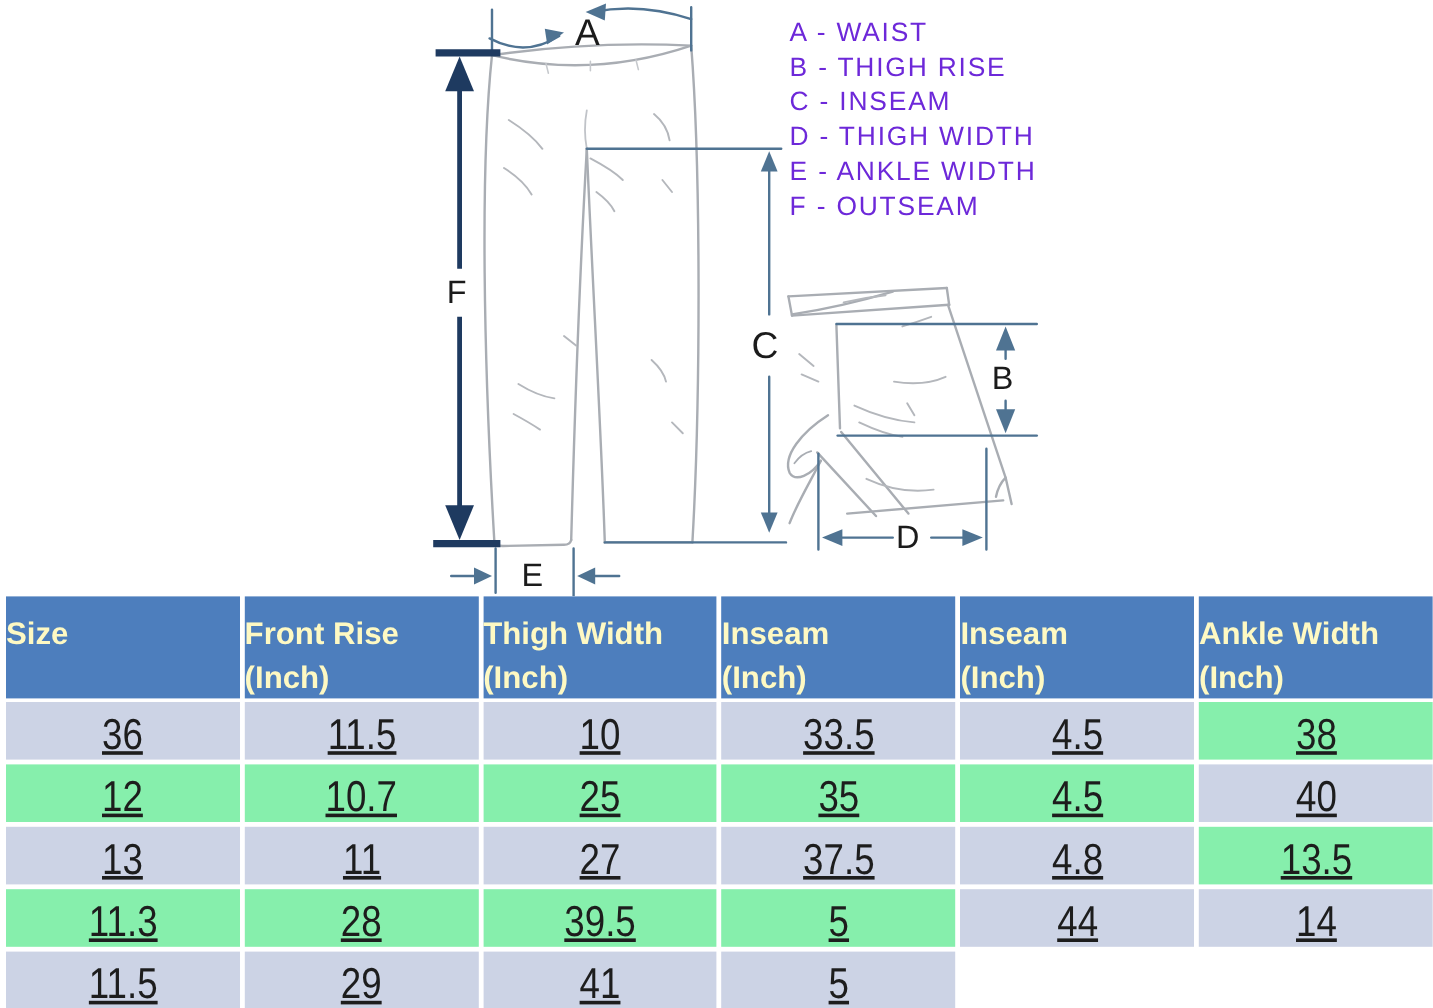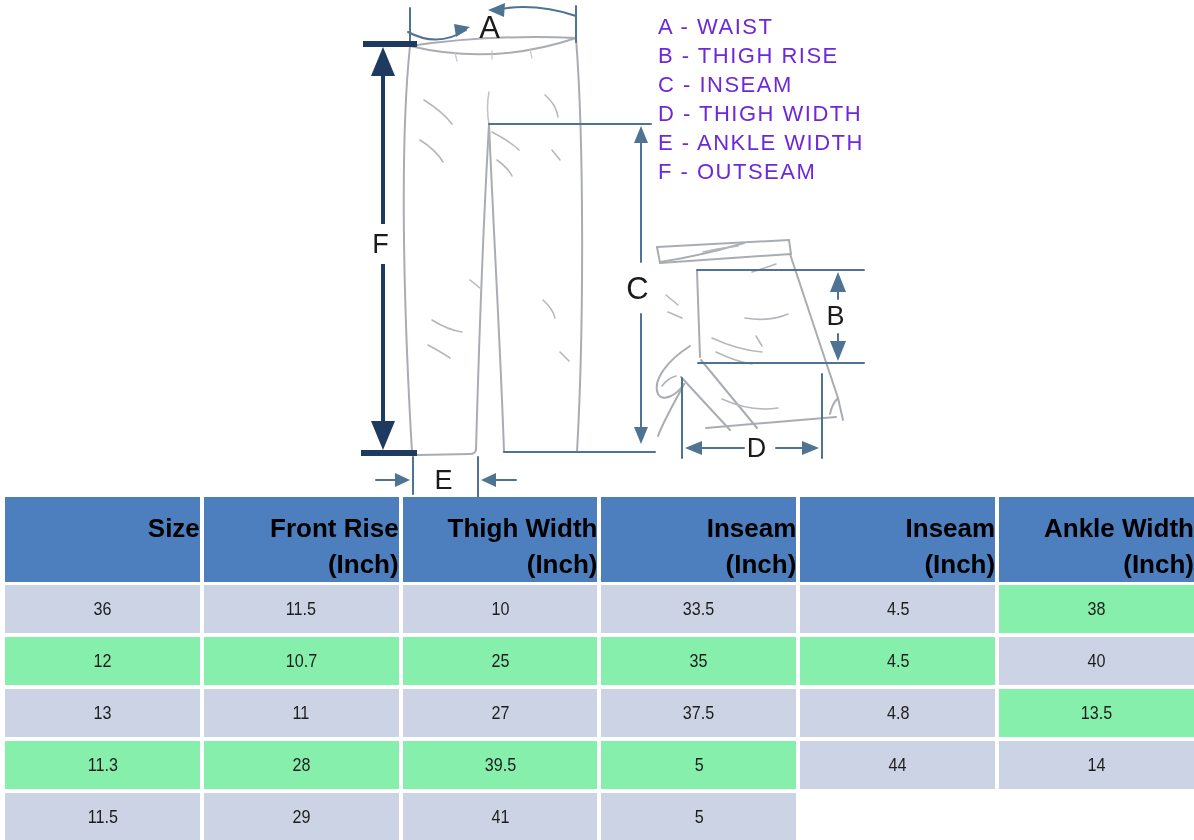--- a/index.html
+++ b/index.html
@@ -24,31 +24,31 @@
   
   .size-table{
     position:absolute;left:0;top:497px;width:1194px;height:343px;
     background:#ffffff;box-sizing:border-box;padding-left:5px;
   }
   .thead{
     display:grid;grid-template-columns:repeat(6,1fr);column-gap:4px;
     height:84px;
   }
   .th{
-    background:#4d7ebd;color:#000000;font-weight:bold;font-size:26px;
-    text-align:right;padding-top:13px;box-sizing:border-box;line-height:36px;
+    background:#4d7ebd;color:#fef9c3;font-weight:bold;font-size:26px;
+    text-align:left;padding-top:13px;box-sizing:border-box;line-height:36px;
   }
   .hline{display:block;}
   .tbody{
     display:grid;grid-template-columns:repeat(6,1fr);grid-auto-rows:48px;
     gap:4px;margin-top:4px;
   }
   .cell{
-    display:flex;align-items:center;justify-content:center;
-    font-size:19px;color:#1d1d1d;
+    display:flex;align-items:flex-end;justify-content:center;
+    font-size:36px;color:#1d1d1d;text-decoration:underline;
   }
   .cell .num{display:inline-block;transform:scaleX(0.85);}
   .cell.dark{background:#ccd3e5;}
   .cell.light{background:#86efac;}
 </style>
 </head>
 <body>
 
 <div class="diagram">
   <svg width="1194" height="497" viewBox="0 0 1194 497">

